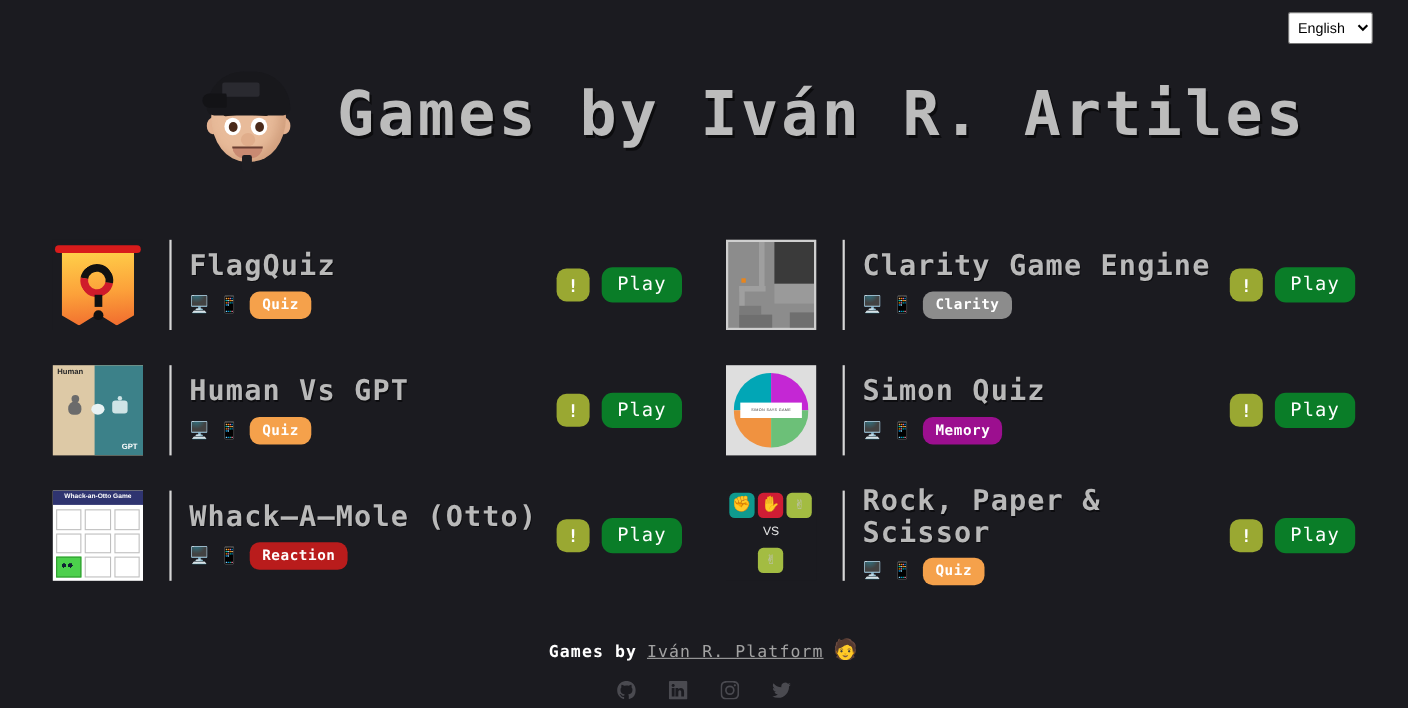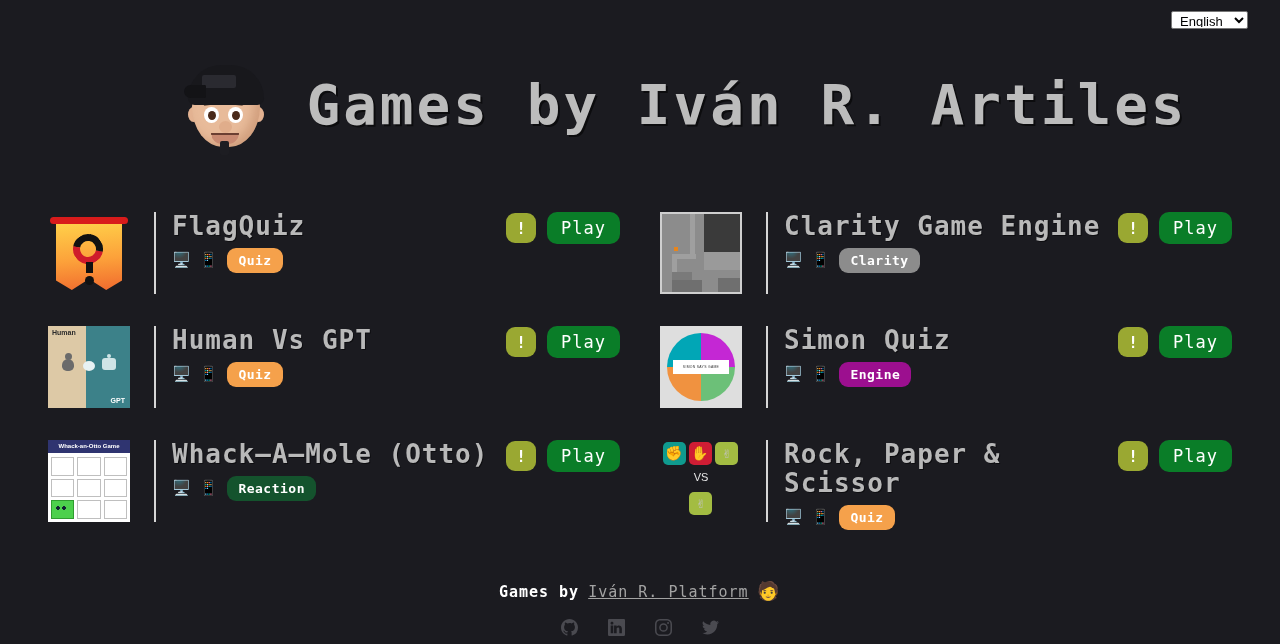--- a/index.html
+++ b/index.html
@@ -24,21 +24,21 @@
     right: 32px;
   }
   .lang-select {
     font-family: "Liberation Sans", sans-serif;
     font-size: 13px;
     color: #000;
     background: #fff;
     border: 1px solid #777;
     border-radius: 2px;
     padding: 1px 4px;
-    height: 18px;
+    height: 29px;
     line-height: 17px;
   }
 
   
   .header {
     position: absolute;
     top: 55px;
     left: 0;
     width: 100%;
     display: flex;
@@ -155,21 +155,21 @@
     top: 212px;
     left: 48px;
     width: 1184px;
     display: grid;
     grid-template-columns: 1fr 1fr;
     column-gap: 40px;
     row-gap: 20px;
   }
   .card {
     display: flex;
-    align-items: flex-start;
+    align-items: center;
     height: 94px;
   }
   .thumb {
     width: 82px;
     height: 82px;
     flex: 0 0 auto;
     position: relative;
     overflow: hidden;
   }
   .divider {
@@ -534,21 +534,21 @@
       <div class="plate">
           <span>SIMON SAYS GAME</span>
         </div>
     </div>
     <div class="divider"></div>
     <div class="card-body">
       <div class="card-title">Simon Quiz</div>
       <div class="meta">
         <span class="dev-icon">🖥️</span>
         <span class="dev-icon">📱</span>
-        <span class="badge" style="background:#9c0f8f">Engine</span>
+        <span class="badge" style="background:#9c0f8f">Memory</span>
       </div>
     </div>
     <div class="actions">
       <button class="btn-info">!</button>
       <button class="btn-play">Play</button>
     </div>
   </div>
 
   <div class="card">
     <div class="thumb tb-whack">
@@ -564,21 +564,21 @@
           <div class="cell"></div>
           <div class="cell"></div>
       </div>
     </div>
     <div class="divider"></div>
     <div class="card-body">
       <div class="card-title">Whack—A—Mole (Otto)</div>
       <div class="meta">
         <span class="dev-icon">🖥️</span>
         <span class="dev-icon">📱</span>
-        <span class="badge" style="background:#14532d">Reaction</span>
+        <span class="badge" style="background:#b91c1c">Reaction</span>
       </div>
     </div>
     <div class="actions">
       <button class="btn-info">!</button>
       <button class="btn-play">Play</button>
     </div>
   </div>
 
   <div class="card">
     <div class="thumb tb-rps">

